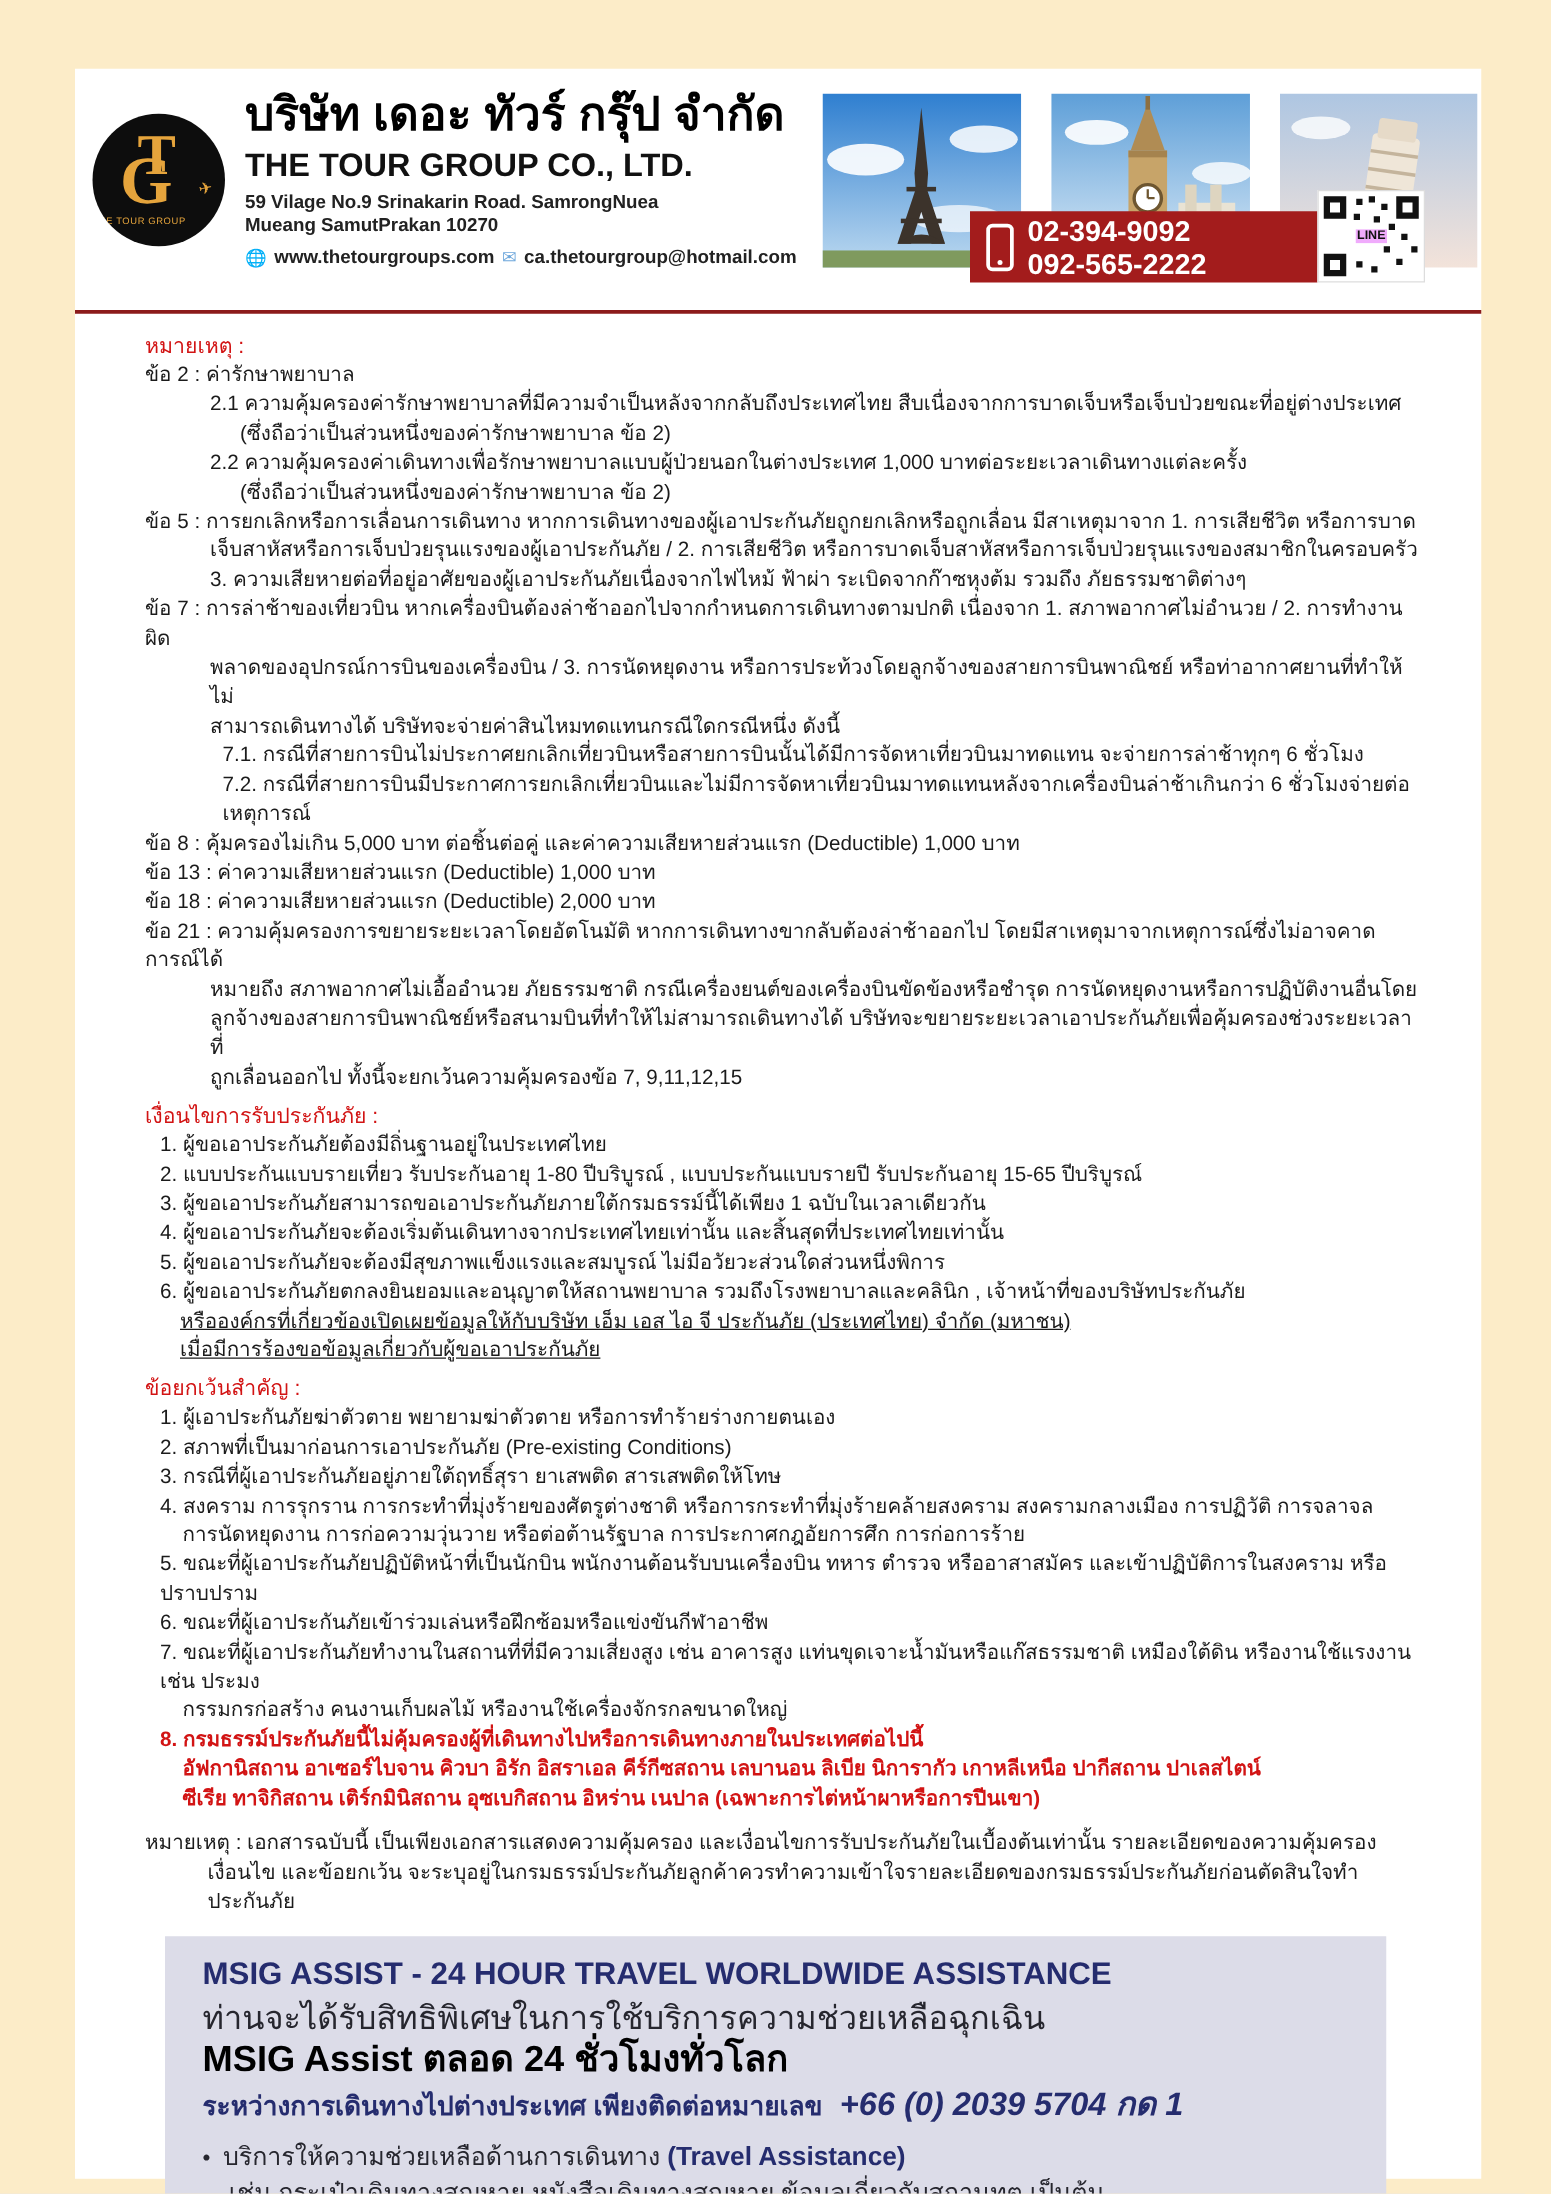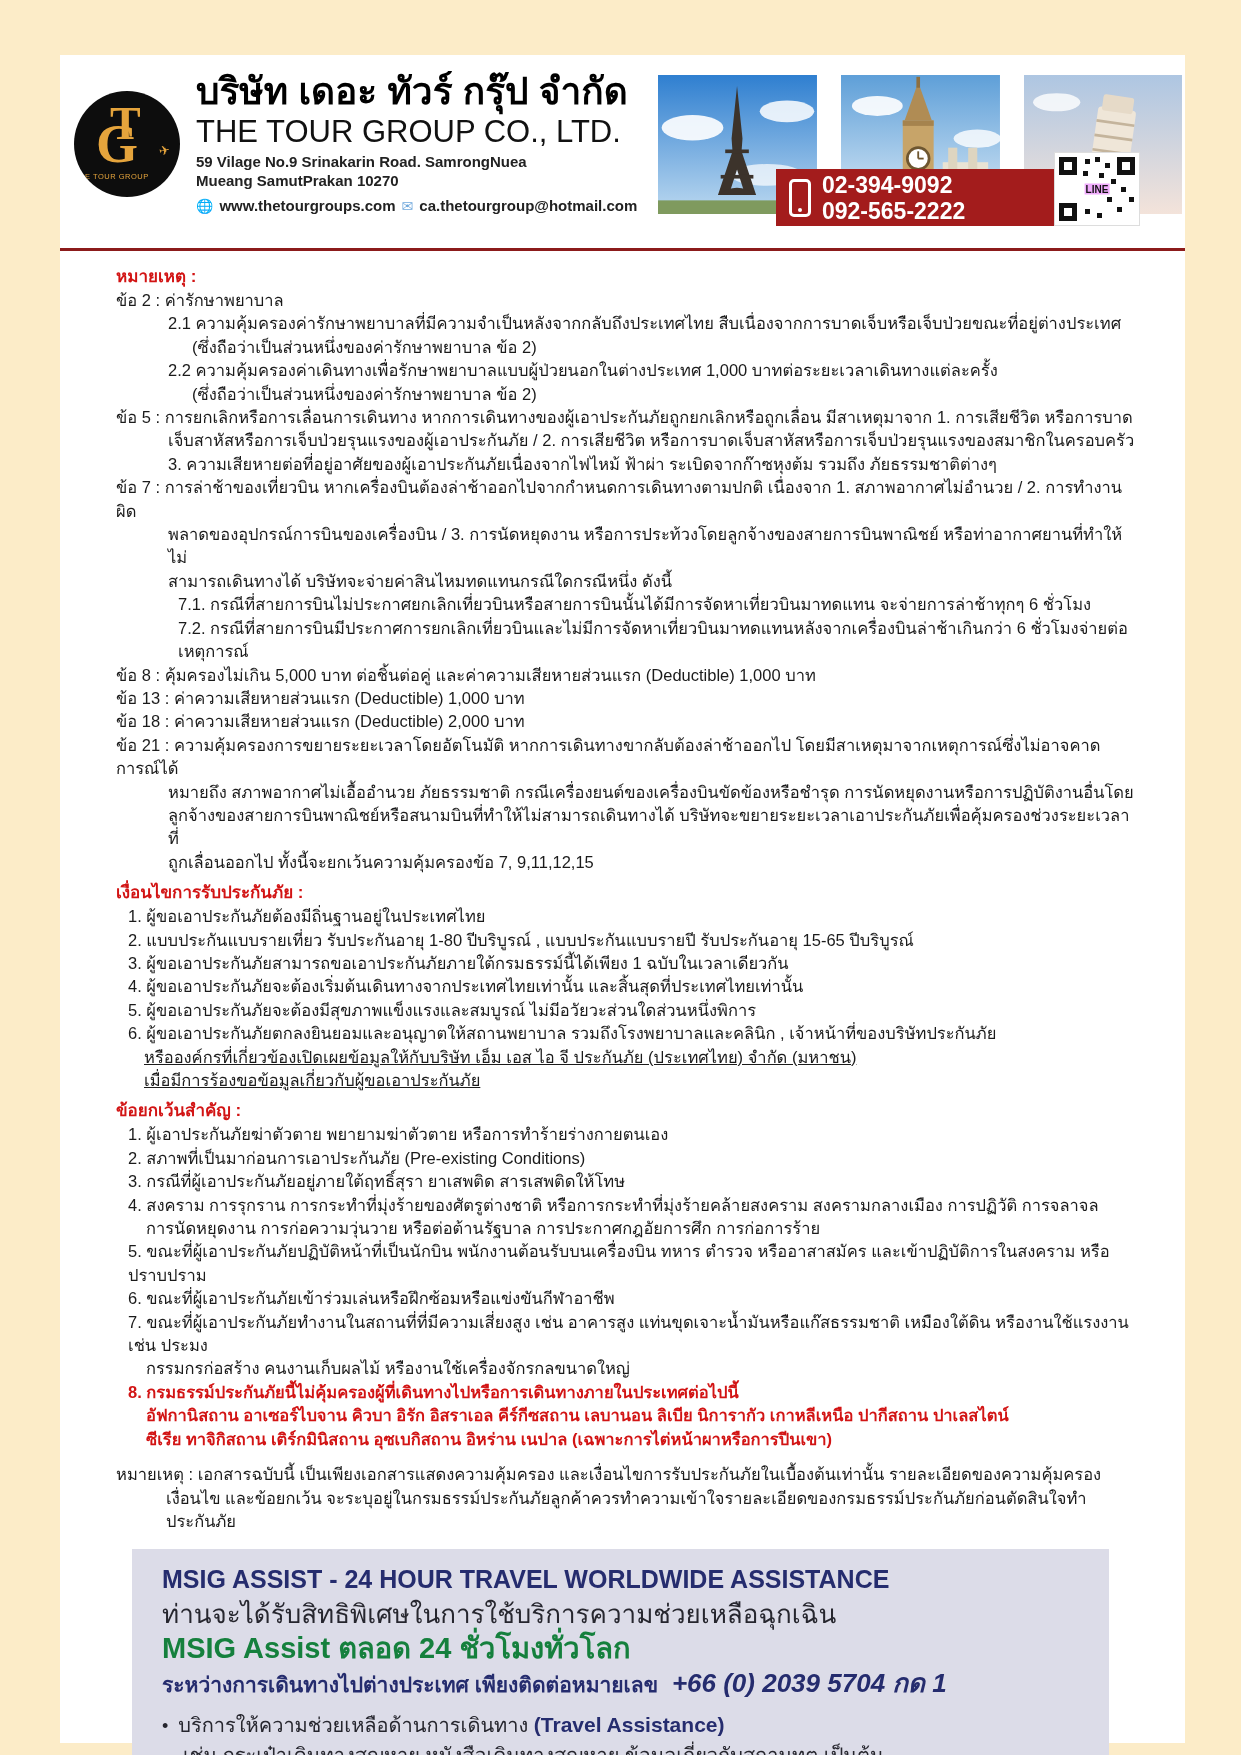--- a/index.html
+++ b/index.html
@@ -9,53 +9,53 @@
 
   
   .hdr { position:relative; height:193px; }
   .logo { position:absolute; left:14px; top:36px; width:106px; height:106px; border-radius:50%; background:#0d0d0d; overflow:hidden; }
   .logo .lt { position:absolute; left:36px; top:6px; font-family:"Liberation Serif","DejaVu Serif",serif; font-size:46px; font-weight:bold; color:#e5a43c; }
   .logo .lg { position:absolute; left:22px; top:22px; font-family:"Liberation Serif","DejaVu Serif",serif; font-size:54px; font-weight:bold; color:#e5a43c; }
   .logo .plane { position:absolute; right:10px; top:52px; font-size:13px; color:#e5a43c; transform:rotate(-12deg); }
   .logo .cap { position:absolute; left:0; bottom:16px; width:100%; text-align:left; font-size:7.5px; letter-spacing:.5px; color:#e5a43c; }
   .hdr-text { position:absolute; left:136px; top:14px; width:440px; }
   .co-th { font-size:37px; font-weight:bold; color:#000; line-height:46px; }
-  .co-en { font-size:31px; font-weight:normal; color:#111; line-height:30px; margin-top:2px; }
+  .co-en { font-size:26px; font-weight:bold; color:#111; line-height:30px; margin-top:2px; }
   .addr  { font-size:15px; font-weight:bold; color:#222; line-height:19px; margin-top:5px; }
   .contact { font-size:15px; font-weight:bold; color:#222; margin-top:7px; display:flex; align-items:center; gap:6px; }
   .gicon { color:#3d85c6; font-size:14px; }
   .micon { color:#6fa8dc; font-size:14px; }
 
   .strip { position:absolute; right:3px; top:13px; width:524px; height:153px; display:flex;gap:24px; }
   .strip svg { display:block; }
   .phone-banner { position:absolute; left:118px; top:101px; width:278px; height:57px; background:#a31c1c; display:flex; align-items:center; gap:11px; padding-left:13px; }
   .phone-icon { width:22px; height:38px; border:3px solid #fff; border-radius:5px; position:relative; flex:0 0 auto; }
   .phone-icon::after { content:""; position:absolute; left:50%; bottom:2px; transform:translateX(-50%); width:4px; height:4px; border-radius:50%; background:#fff; }
   .phone-nums { color:#fff; font-weight:bold; font-size:23px; line-height:26px; }
   .qr { position:absolute; left:396px; top:84px; width:86px; height:74px; background:#fff; border:1px solid #ddd; }
   .qr .line-lbl { position:absolute; left:50%; top:50%; transform:translate(-50%,-50%); font-size:10px; font-weight:bold; color:#111; background:#f0abfc; padding:0 1px; }
 
   .rule { height:3px; background:#8c1b1b; }
 
   
   .bodytxt { padding:12px 50px 0 56px; font-size:16.5px; line-height:23.4px; color:#1b1b1b; }
-  .sh { color:#d21414; font-weight:bold; font-size:17px; margin-top:7px; line-height:24px; }
+  .sh { color:#d21414; font-weight:normal; font-size:17px; margin-top:7px; line-height:24px; }
   .ln {}
   .i1 { padding-left:52px; } .i1b { padding-left:62px; } .i2 { padding-left:76px; }
   .c0 { padding-left:12px; } .c1 { padding-left:28px;text-decoration:underline; }
   .e0 { padding-left:12px; } .e1 { padding-left:30px; }
   .redln { color:#d21414; font-weight:bold; }
   .disc { margin-top:12px; }
   .d1 { padding-left:50px; }
 
   
   .msig { margin:16px 26px 0 16px; background:#dcdce8; padding:14px 30px 16px 30px; }
   .msig-title { color:#252c6e; font-weight:bold; font-size:25px; line-height:32px; }
   .msig-l1 { font-size:26px; color:#26262e; line-height:30px; margin-top:4px; }
-  .msig-l2 { color:#15803d; font-weight:bold; font-size:29px; line-height:38px; }
+  .msig-l2 { color:#000000; font-weight:bold; font-size:29px; line-height:38px; }
   .msig-l3 { color:#252c6e; font-weight:bold; font-size:21px; line-height:32px; }
   .msig-phone { font-style:italic; font-size:26px; margin-left:8px; }
   .msig-b { margin-top:10px; font-size:20px; color:#26262e; line-height:28px; display:flex; gap:10px; align-items:baseline; }
   .bullet { color:#26262e; font-size:18px; }
   .msig-b-en { color:#252c6e; font-weight:bold; font-size:21px; }
   .msig-sub { font-size:20px; color:#26262e; padding-left:21px; line-height:27px; margin-top:2px; }
 </style>
 </head>
 <body>
 

